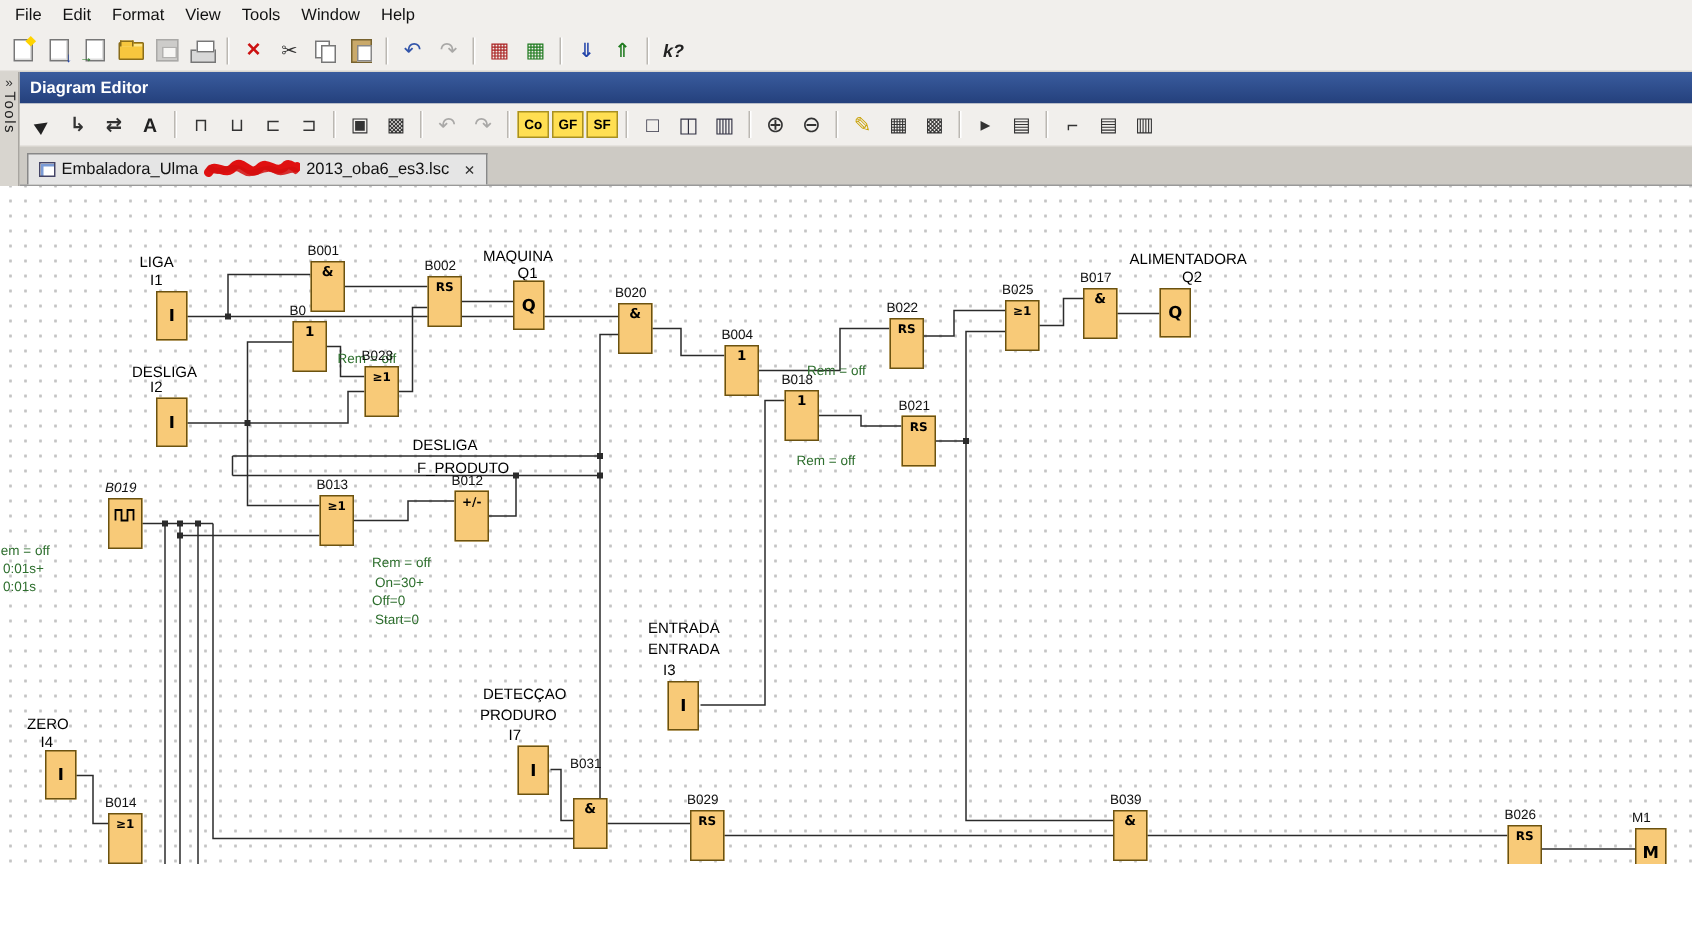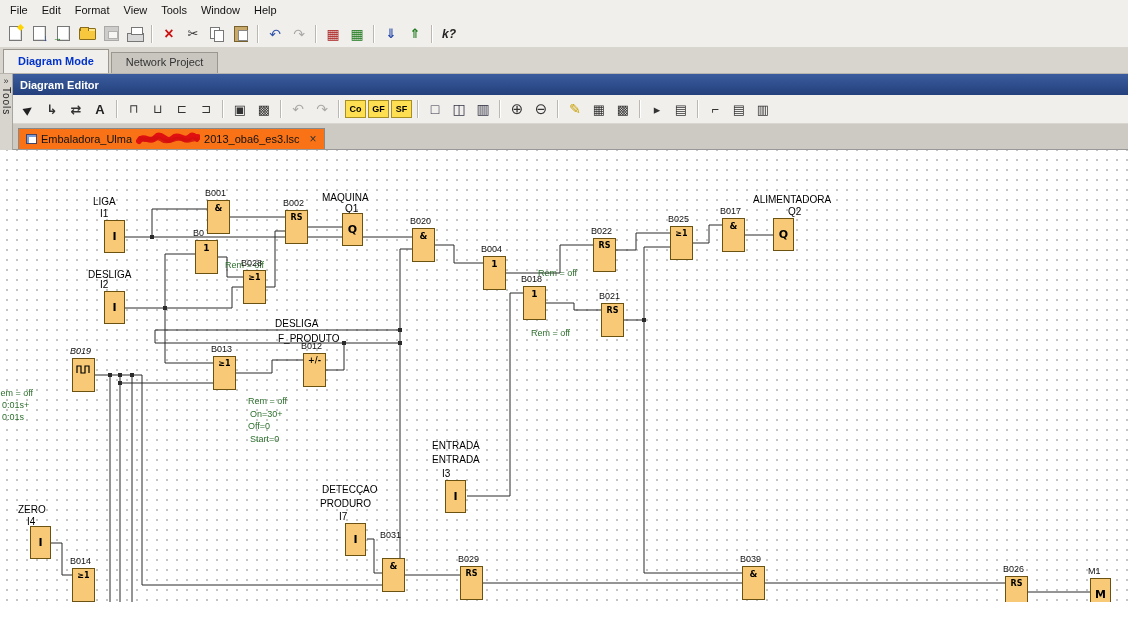--- a/index.html
+++ b/index.html
@@ -66,21 +66,21 @@
   .body-row{position:relative;height:528px;background:#D8D5CF}
   .tools-strip{position:absolute;left:0;top:0;width:13px;height:76px;background:#D8D5CF;border-right:1px solid #A8A5A0;z-index:6;
      display:flex;flex-direction:column;align-items:center;padding-top:3px;gap:2px}
   .chev{font-size:9px;color:#333;line-height:8px}
   .tools-label{writing-mode:vertical-rl;font-size:10px;color:#222;letter-spacing:1px}
 
   .editor-header{margin-left:13px;height:21px;background:linear-gradient(180deg,#3A5C9E,#24407C);color:#fff;font-weight:bold;
      display:flex;align-items:center;padding-left:7px;font-size:11px}
   .toolbar.tb2{margin-left:13px;height:29px}
   .docbar{margin-left:13px;height:26px;background:#CDCAC4;display:flex;align-items:flex-end;padding-left:5px;border-bottom:1px solid #999}
-  .doc-tab{height:21px;background:#f97316;border:1px solid #888;border-bottom:none;display:flex;align-items:center;gap:4px;padding:0 7px;font-size:11px}
+  .doc-tab{height:21px;background:#e5e5e5;border:1px solid #888;border-bottom:none;display:flex;align-items:center;gap:4px;padding:0 7px;font-size:11px}
   .doc-icon{width:11px;height:10px;border:1px solid #446;background:#fff;box-shadow:inset 2px 2px 0 #7A9BD6}
   .scribble{display:inline-flex;align-items:center;height:16px}
   .doc-close{margin-left:6px;font-size:12px;color:#333;cursor:default;line-height:10px}
 
   
   .canvas{position:absolute;left:0;top:76px;width:1128px;height:452px;background:#fff;overflow:hidden;
     background-image:radial-gradient(circle,#C4C4C4 0.9px,transparent 1.05px);background-size:10px 10px;background-position:2px 5px}
   .wires{position:absolute;left:0;top:0;z-index:1}
   .blocks-layer{position:absolute;left:0;top:0;width:100%;height:100%;z-index:2}
   .block{position:absolute;background:#F8CA78;border:1px solid #6B5210;z-index:3;display:flex;justify-content:center}
@@ -127,24 +127,20 @@
       <span class="tbsep"></span>
       <span class="tbi ic-convert-lad">▦</span>
       <span class="tbi ic-convert-fbd">▦</span>
       <span class="tbsep"></span>
       <span class="tbi ic-transfer-pc">⇓</span>
       <span class="tbi ic-transfer-logo">⇑</span>
       <span class="tbsep"></span>
       <span class="tbi ic-context-help">k?</span>
     </div>
 
-  <div class="tabrow">
-    <div class="mode-tab active">Diagram Mode</div>
-    <div class="mode-tab">Network Project</div>
-  </div>
 
   <div class="body-row">
 
     <div class="tools-strip">
       <span class="chev">»</span>
       <span class="tools-label">Tools</span>
     </div>
 
     <div class="editor-header">
       <span>Diagram Editor</span>

